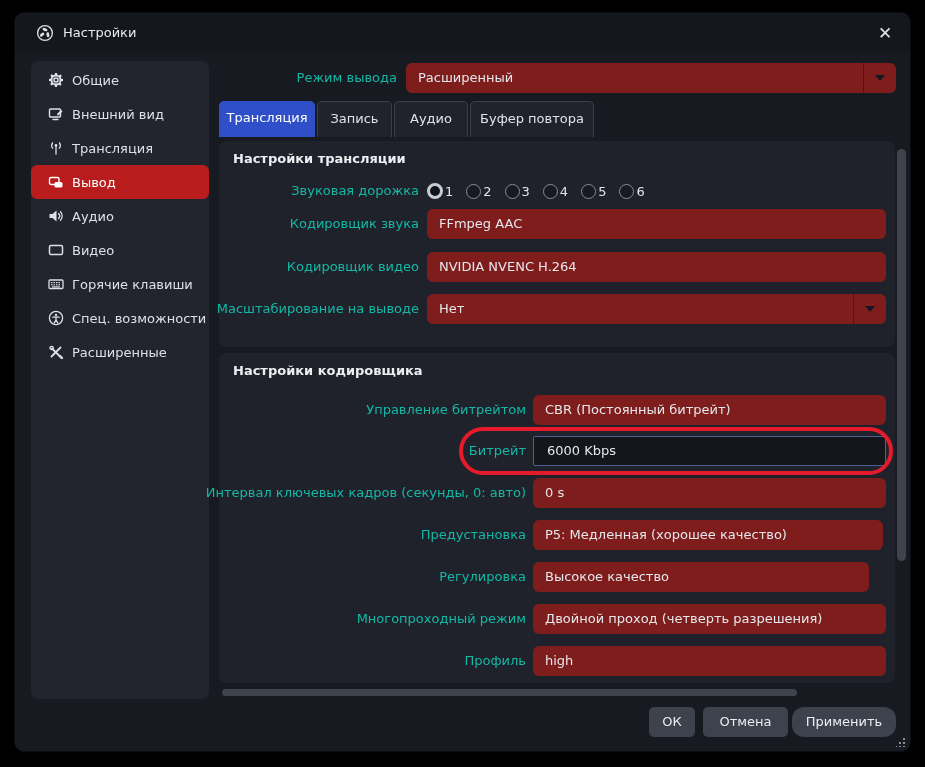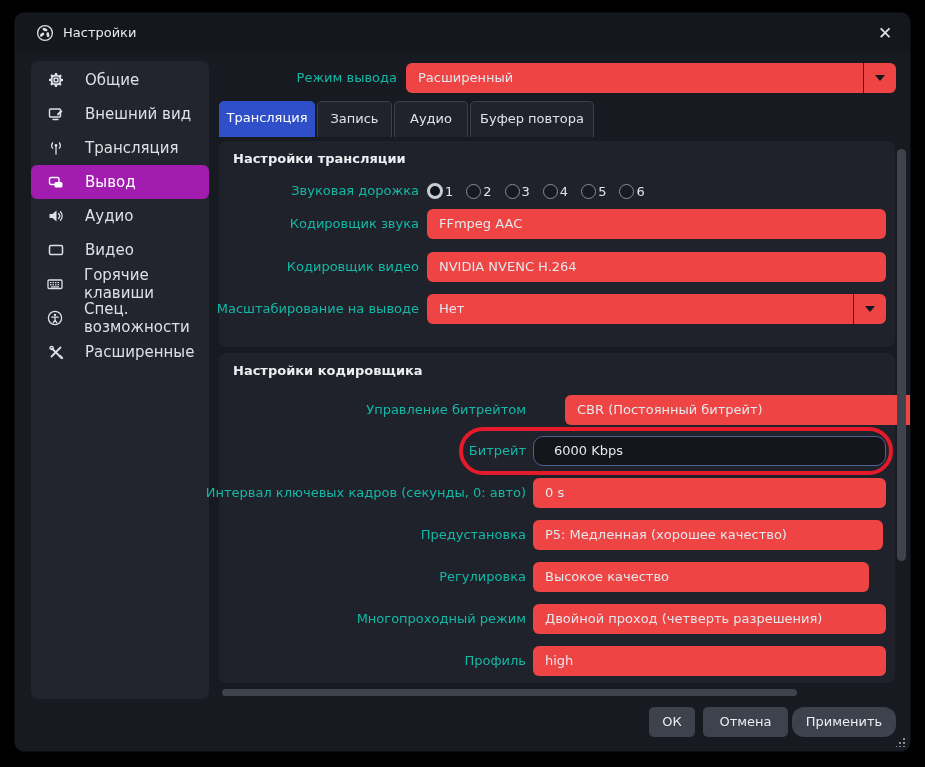--- a/index.html
+++ b/index.html
@@ -15,29 +15,29 @@
   #obs-logo { position:absolute; left:21px; top:11px; width:18px; height:18px; }
   #win-title { position:absolute; left:48px; top:0; height:40px; line-height:40px;
                font-size:13px; color:#e8eaed; }
   #close-btn { position:absolute; right:16px; top:11px; width:18px; height:18px;
                color:#dfe2e6; font-size:17px; line-height:18px; text-align:center; cursor:pointer; }
 
   
   #sidebar { position:absolute; left:16px; top:48px; width:178px; height:638px;
              background:#22252d; border-radius:8px; padding-top:2px; }
   .side-item { position:relative; height:34px; display:flex; align-items:center;
-               padding-left:16px; gap:21px; font-size:15px; color:#dde0e5; cursor:default; }
-  .side-item.sel { background:#a21caf; border-radius:6px; margin:0 0; color:#fff; }
+               padding-left:16px; gap:8px; font-size:13px; color:#dde0e5; cursor:default; }
+  .side-item.sel { background:#b91c1c; border-radius:6px; margin:0 0; color:#fff; }
   .side-item .icon { width:17px; height:17px; display:inline-flex; align-items:center; justify-content:center; }
   .side-item svg { display:block; }
 
   
   .label { position:absolute; height:30px; line-height:30px; font-size:13px;
            color:#14b8a6; text-align:right; white-space:nowrap; }
-  .combo { position:absolute; height:30px; background:#ef4444; border-radius:6px;
+  .combo { position:absolute; height:30px; background:#7f1d1d; border-radius:6px;
            color:#e4e7eb; font-size:13px; line-height:30px; padding-left:12px;
            white-space:nowrap; overflow:hidden; }
   .arrowbox { position:absolute; right:0; top:0; width:33px; height:30px;
               border-left:1px solid #222630; display:flex; align-items:center; justify-content:center; }
   .tri { width:0; height:0; border-left:5px solid transparent; border-right:5px solid transparent;
          border-top:6px solid #141820; }
 
   
   .tab { position:absolute; top:88px; height:36px; border-radius:5px 5px 0 0;
          font-size:13px; text-align:center; line-height:34px; cursor:pointer; }
@@ -52,22 +52,22 @@
 
   
   #radio-row { position:absolute; left:412px; top:163px; height:30px; display:flex;
                align-items:center; gap:13px; }
   .radio-opt { display:flex; align-items:center; gap:2px; cursor:pointer; }
   .radio { width:15px; height:15px; border-radius:50%; border:1.5px solid #878d96; background:#171a21; }
   .radio.sel { border:3px solid #c6cdd3; background:#10131a; width:16px; height:16px; }
   .radio-num { font-size:13px; color:#e2e5e9; }
 
   .input-focus { position:absolute; height:30px; background:#14161c; border:1px solid #515f94;
-                 border-radius:10px; color:#e4e7eb; font-size:13px; line-height:28px;
-                 padding-left:20px; }
+                 border-radius:2px; color:#e4e7eb; font-size:13px; line-height:28px;
+                 padding-left:13px; }
 
   
   #bitrate-annotation { position:absolute; left:444px; top:414px; width:434px; height:48px;
                         border:4px solid #e51a2b; border-radius:24px; pointer-events:none; }
 
   
   #vscroll { position:absolute; left:882px; top:136px; width:9px; height:412px;
              background:#3e434c; border-radius:4.5px; }
   #hscroll { position:absolute; left:207px; top:676px; width:575px; height:7px;
              background:#3e434c; border-radius:3.5px; }
@@ -259,21 +259,21 @@
     <span>Нет</span>
     <div class="arrowbox">
           <div class="tri"></div>
         </div>
   </div>
 
   <div class="group" id="group2"></div>
   <div class="sect-title" style="left:218px; top:350px;">Настройки кодировщика</div>
 
   <div class="label" style="right:384px; top:382px;">Управление битрейтом</div>
-  <div class="combo" style="left:518px; top:382px; width:353px;margin-left:32px;"><span>CBR (Постоянный битрейт)</span></div>
+  <div class="combo" style="left:518px; top:382px; width:353px;"><span>CBR (Постоянный битрейт)</span></div>
 
   <div class="label" style="right:384px; top:423px;">Битрейт</div>
   <div class="input-focus" style="left:518px; top:423px; width:353px;"><span>6000 Kbps</span></div>
   <div id="bitrate-annotation"></div>
 
   <div class="label" style="right:384px; top:465px;">Интервал ключевых кадров (секунды, 0: авто)</div>
   <div class="combo" style="left:518px; top:465px; width:353px;"><span>0 s</span></div>
 
   <div class="label" style="right:384px; top:507px;">Предустановка</div>
   <div class="combo" style="left:518px; top:507px; width:350px;"><span>P5: Медленная (хорошее качество)</span></div>

